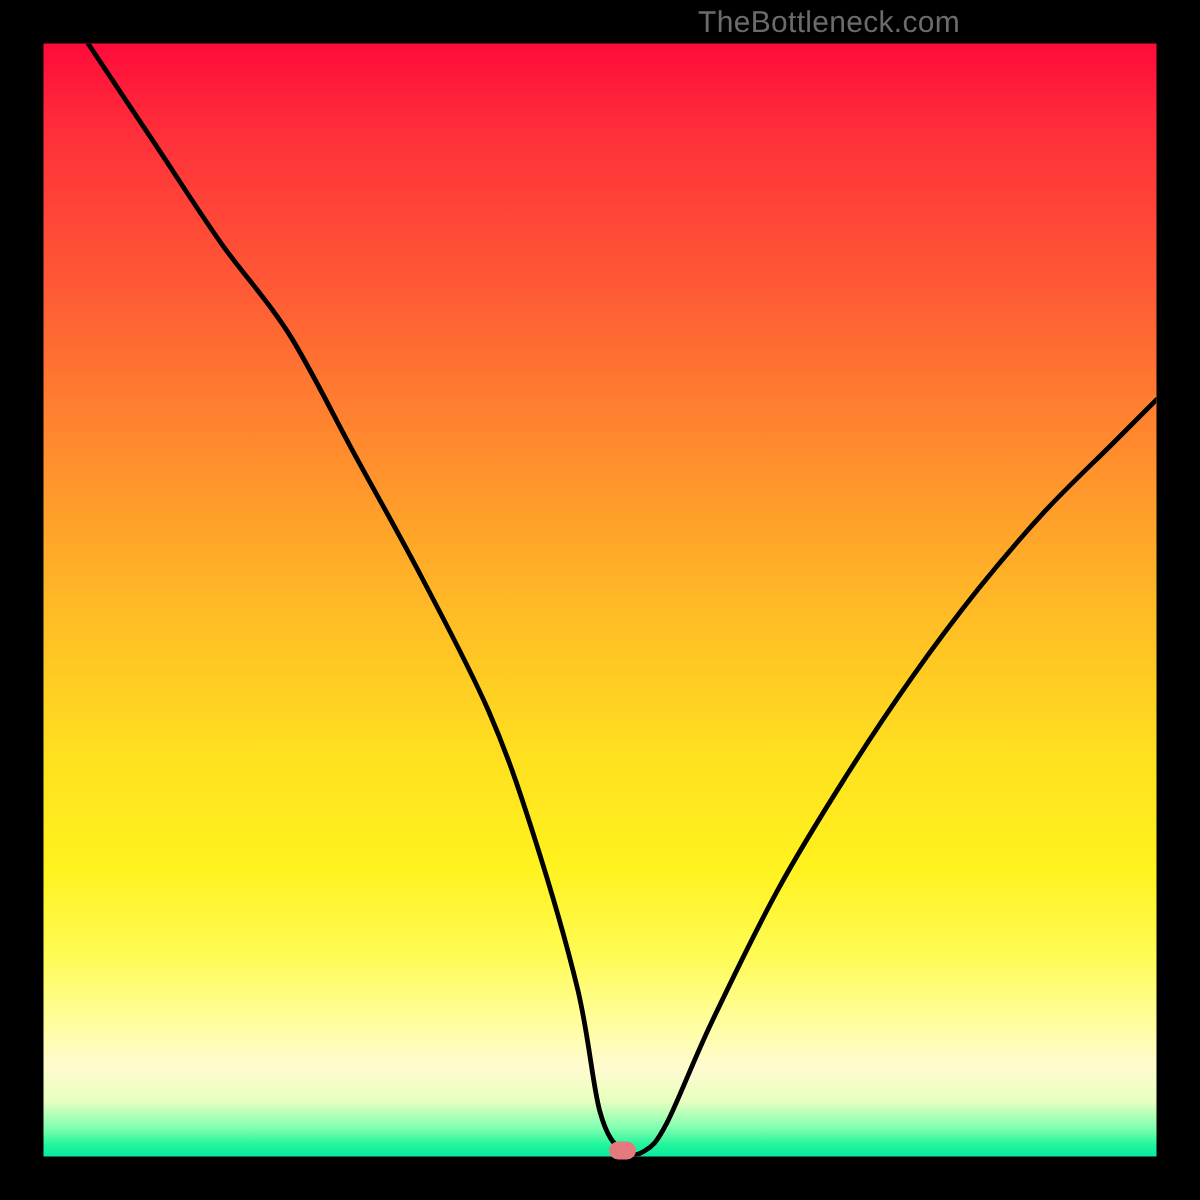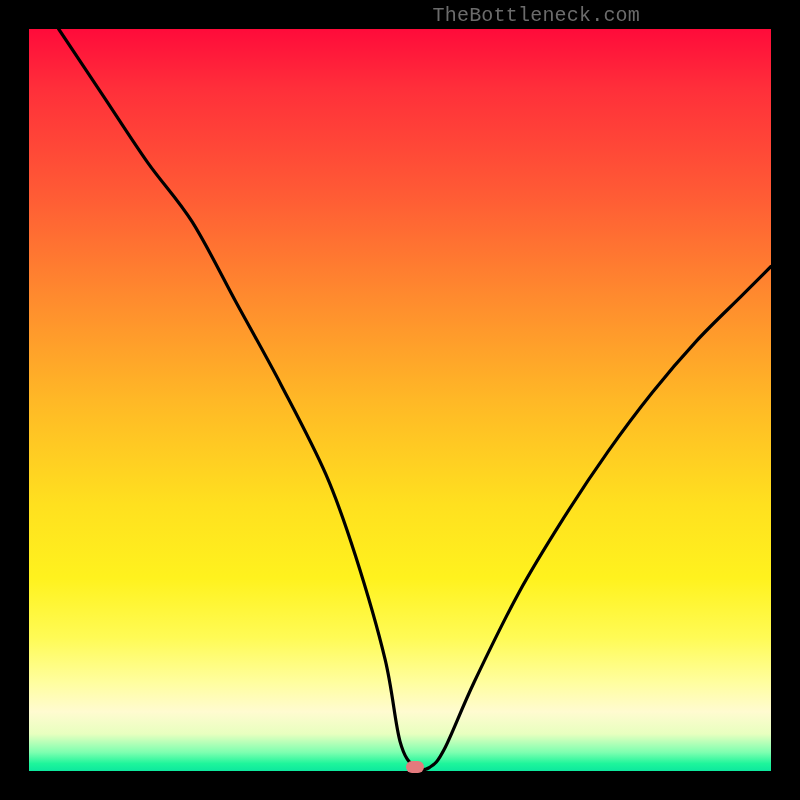--- a/index.html
+++ b/index.html
@@ -11,21 +11,20 @@
     overflow: hidden;
     font-family: Arial, Helvetica, sans-serif;
   }
   .frame {
     position: absolute;
     left: 0;
     top: 0;
     width: 648px;
     height: 800px;
     background: #000;
-    font-family: Liberation Mono, monospace;
   }
   .plot-area {
     position: absolute;
     left: 29px;
     top: 29px;
     width: 742px;
     height: 742px;
     
     background: linear-gradient(
       to bottom,

